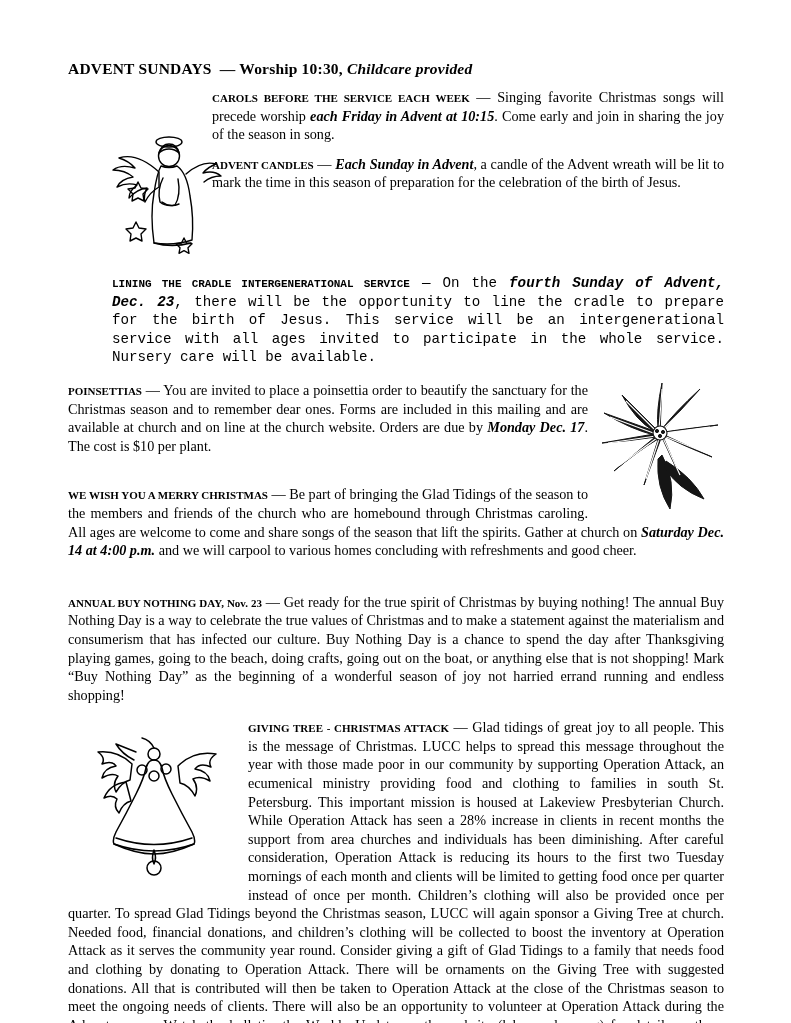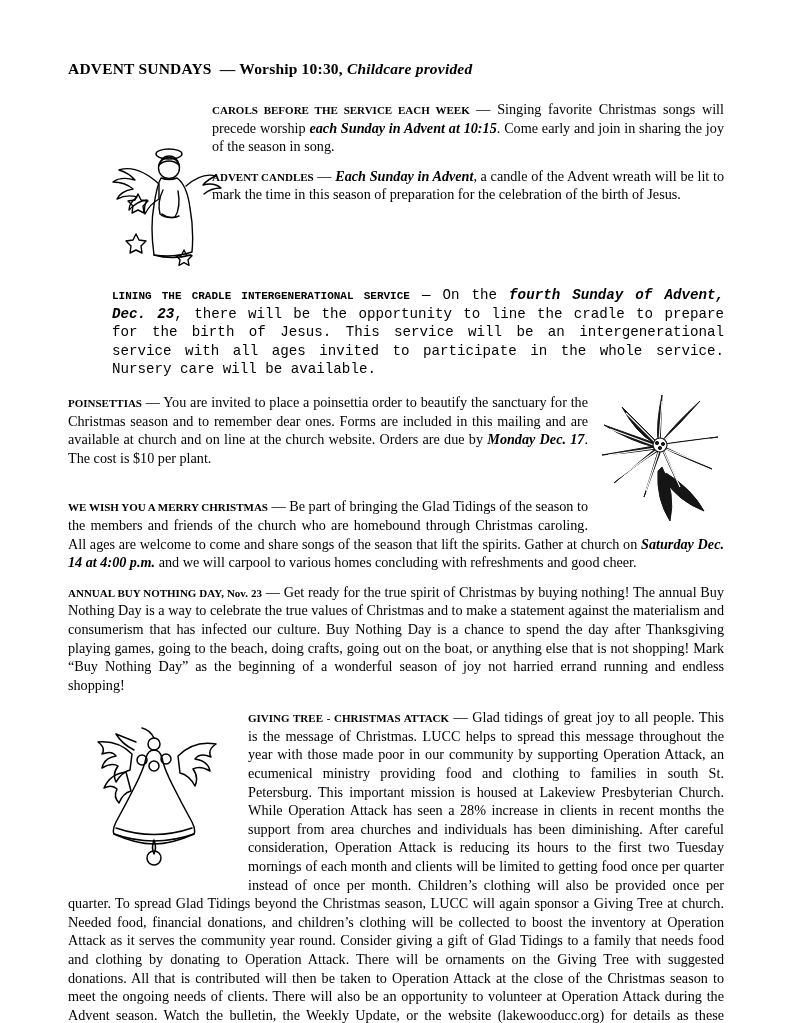--- a/index.html
+++ b/index.html
@@ -74,21 +74,21 @@
     height: 172px;
     margin: 2px 8px 0 0;
   }
   svg { display: block; }
 </style>
 </head>
 <body>
 
 <div class="page">
 
-  <div class="heading-line" style="margin-bottom:22px;">
+  <div class="heading-line" style="margin-bottom:10px;">
     <span>ADVENT SUNDAYS</span>
     &nbsp;<span>— Worship 10:30,</span>
     <span class="italic">Childcare provided</span>
   </div>
 
   <div style="position:relative; min-height:186px;">
 
     <div class="angel-wrap">
       <svg viewBox="0 0 120 140" width="120" height="140" aria-hidden="true">
         <g fill="none" stroke="#000" stroke-width="1.4" stroke-linecap="round" stroke-linejoin="round">
@@ -113,21 +113,21 @@
           <path d="M32 56 l3 6 l7 1 l-5 5 l1 7 l-6 -3 l-6 3 l1 -7 l-5 -5 l7 -1z"></path>
           <path d="M30 96 l3 6 l7 1 l-5 5 l1 7 l-6 -3 l-6 3 l1 -7 l-5 -5 l7 -1z"></path>
           <path d="M78 112 l2.5 5 l5.5 .8 l-4 4 l1 5.5 l-5 -2.6 l-5 2.6 l1 -5.5 l-4 -4 l5.5 -.8z"></path>
         </g>
       </svg>
     </div>
 
     <div class="indent-block">
       <div class="body-text section">
         <span class="run-head">CAROLS BEFORE THE SERVICE EACH WEEK</span>
-        <span>—</span><span> Singing favorite Christmas songs will precede worship </span><span class="bi">each Sunday in Advent at 10:15</span><span>. Come early and join in sharing the joy of the season in song.</span>
+        <span>—</span><span> Singing favorite Christmas songs will precede worship </span><span class="bi">each Friday in Advent at 10:15</span><span>. Come early and join in sharing the joy of the season in song.</span>
       </div>
 
       <div class="body-text section" style="margin-top:10px;">
         <span class="run-head">ADVENT CANDLES</span>
         <span>—</span>
         <span class="bi">Each Sunday in Advent</span><span>, a candle of the Advent wreath will be lit to mark the time in this season of preparation for the celebration of the birth of Jesus.</span>
       </div>
     </div>
   </div>
 
@@ -181,21 +181,21 @@
     <span>—</span><span> You are invited to place a poinsettia order to beautify the sanctuary for the Christmas season and to remember dear ones. Forms are included in this mailing and are available at church and on line at the church website. Orders are due by </span><span class="bi">Monday Dec. 17</span><span>. The cost is $10 per plant.</span>
   </div>
 
   <div class="body-text section" style="margin-top:30px;">
     <span class="run-head">WE WISH YOU A MERRY CHRISTMAS</span>
     <span>—</span><span> Be part of bringing the Glad Tidings of the season to the members and friends of the church who are homebound through Christmas caroling. All ages are welcome to come and share songs of the season that lift the spirits. Gather at church on </span><span class="bi">Saturday Dec. 14 at 4:00 p.m.</span><span> and we will carpool to various homes concluding with refreshments and good cheer.</span>
   </div>
 
   <div class="clear"></div>
 
-  <div class="body-text section" style="margin-top:0;">
+  <div class="body-text section" style="margin-top:22px;">
     <span class="run-head">ANNUAL BUY NOTHING DAY, Nov. 23</span>
     <span>—</span><span> Get ready for the true spirit of Christmas by buying nothing! The annual Buy Nothing Day is a way to celebrate the true values of Christmas and to make a statement against the materialism and consumerism that has infected our culture. Buy Nothing Day is a chance to spend the day after Thanksgiving playing games, going to the beach, doing crafts, going out on the boat, or anything else that is not shopping! Mark “Buy Nothing Day” as the beginning of a wonderful season of joy not harried errand running and endless shopping!</span>
   </div>
 
   <div class="body-text section" style="margin-top:14px;">
     <span class="float-left-img">
       <svg viewBox="0 0 172 172" width="172" height="172" aria-hidden="true">
         <g fill="none" stroke="#000" stroke-width="1.5" stroke-linecap="round" stroke-linejoin="round">
 
           <path d="M86 40 q-6 0 -8 8 q-2 10 -10 26 q-10 20 -20 38 q-4 8 -2 12 q22 10 40 10 q18 0 40 -10 q2 -4 -2 -12 q-10 -18 -20 -38 q-8 -16 -10 -26 q-2 -8 -8 -8z"></path>

